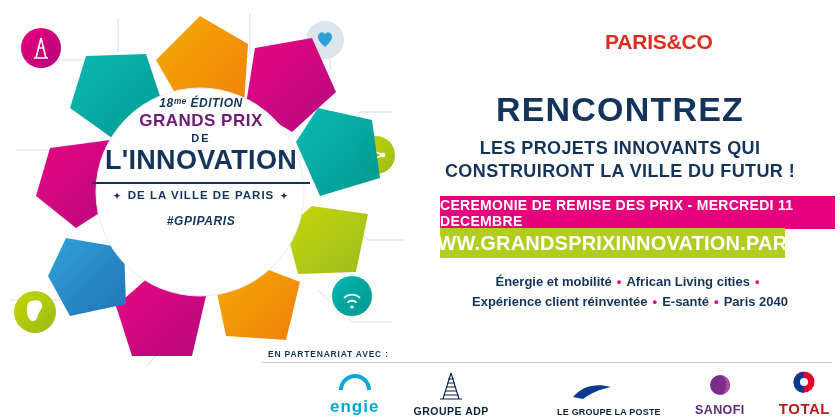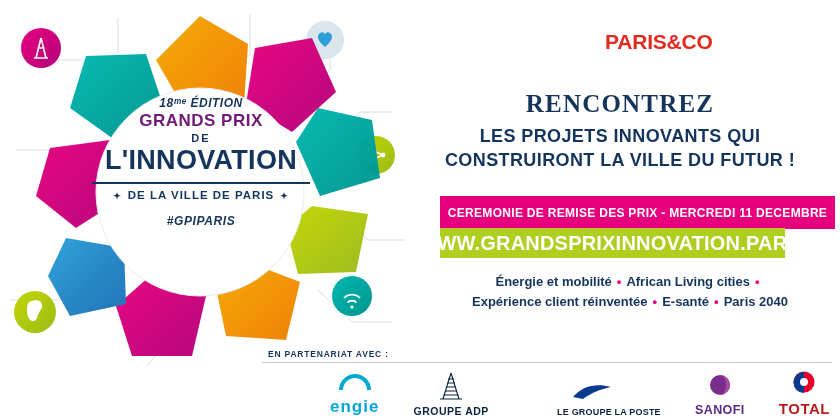--- a/index.html
+++ b/index.html
@@ -134,49 +134,47 @@
 
   .headline {
     position: absolute;
     left: 0;
     top: 88px;
     width: 400px;
     text-align: center;
     color: #14345c;
   }
   .headline .h1 {
-    font-size: 25px;
+    font-size: 34px;
     font-weight: bold;
     letter-spacing: 1.2px;
     line-height: 1.25;
-    font-family: Liberation Serif, serif;
   }
   .headline .h2 {
     margin-top: 6px;
     font-size: 18px;
     font-weight: bold;
     letter-spacing: .4px;
     line-height: 1.3;
   }
 
   .ceremony {
     position: absolute;
     left: 20px;
     top: 196px;
     width: 395px;
     height: 33px;
     background: #e6007e;
     color: #ffffff;
-    font-size: 12px;
+    font-size: 14px;
     font-weight: bold;
     letter-spacing: .3px;
     display: flex;
     align-items: center;
     justify-content: center;
-    text-align: right;
   }
   .website {
     position: absolute;
     left: 20px;
     top: 228px;
     width: 345px;
     height: 30px;
     background: #b2cd1f;
     color: #ffffff;
     font-size: 20px;

